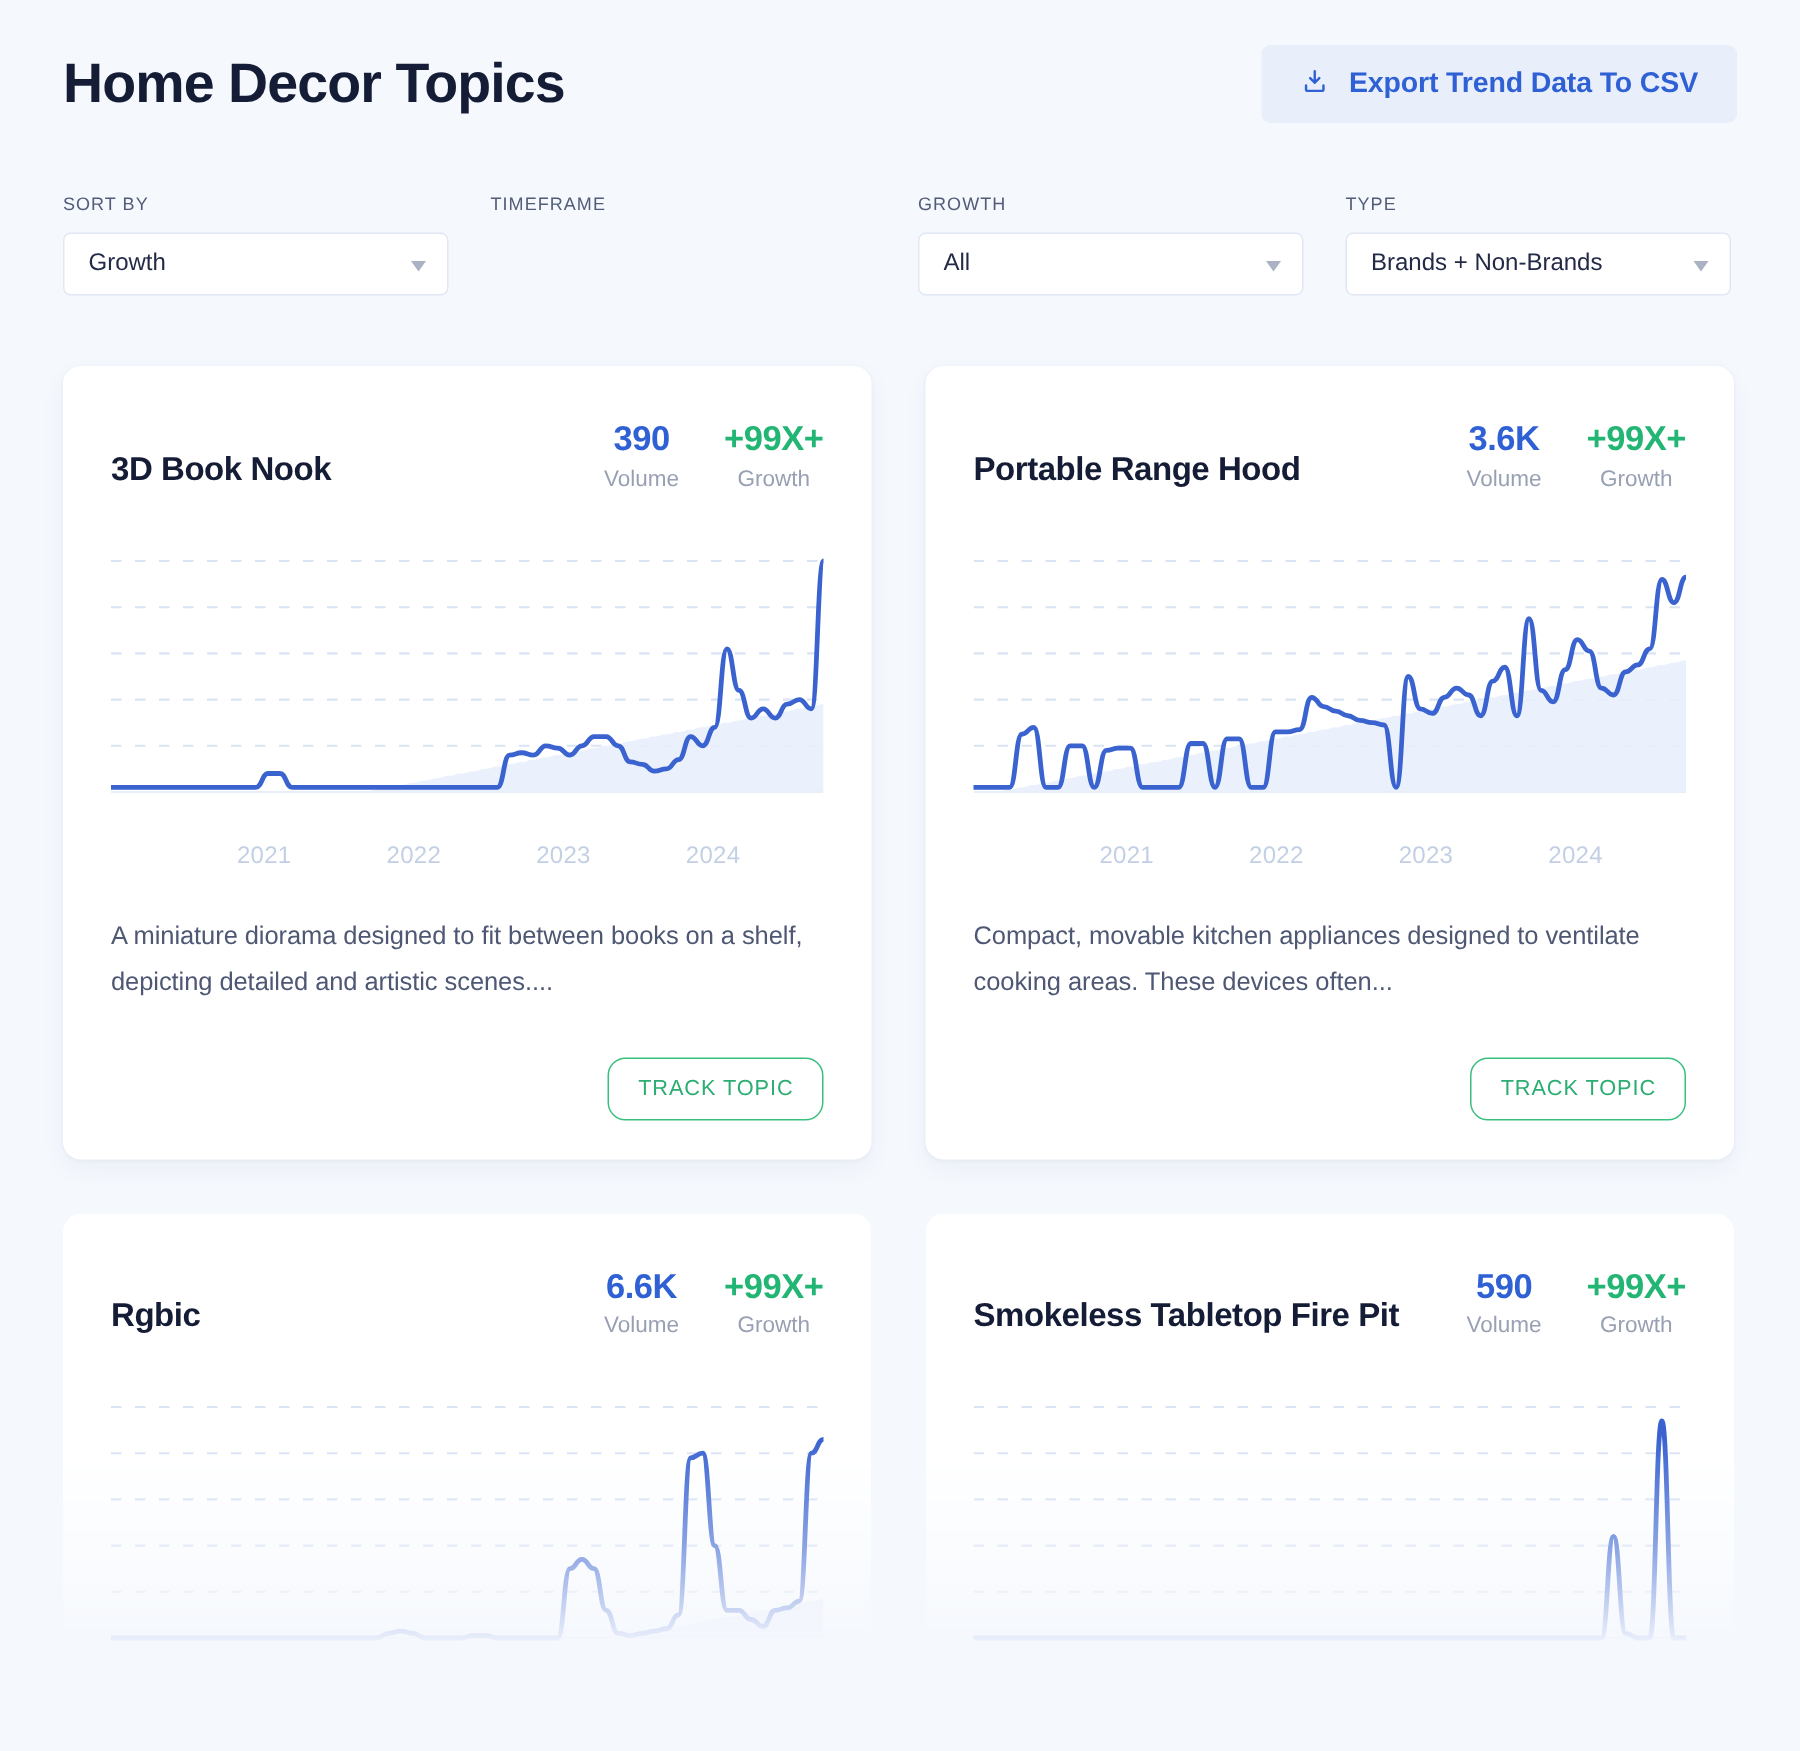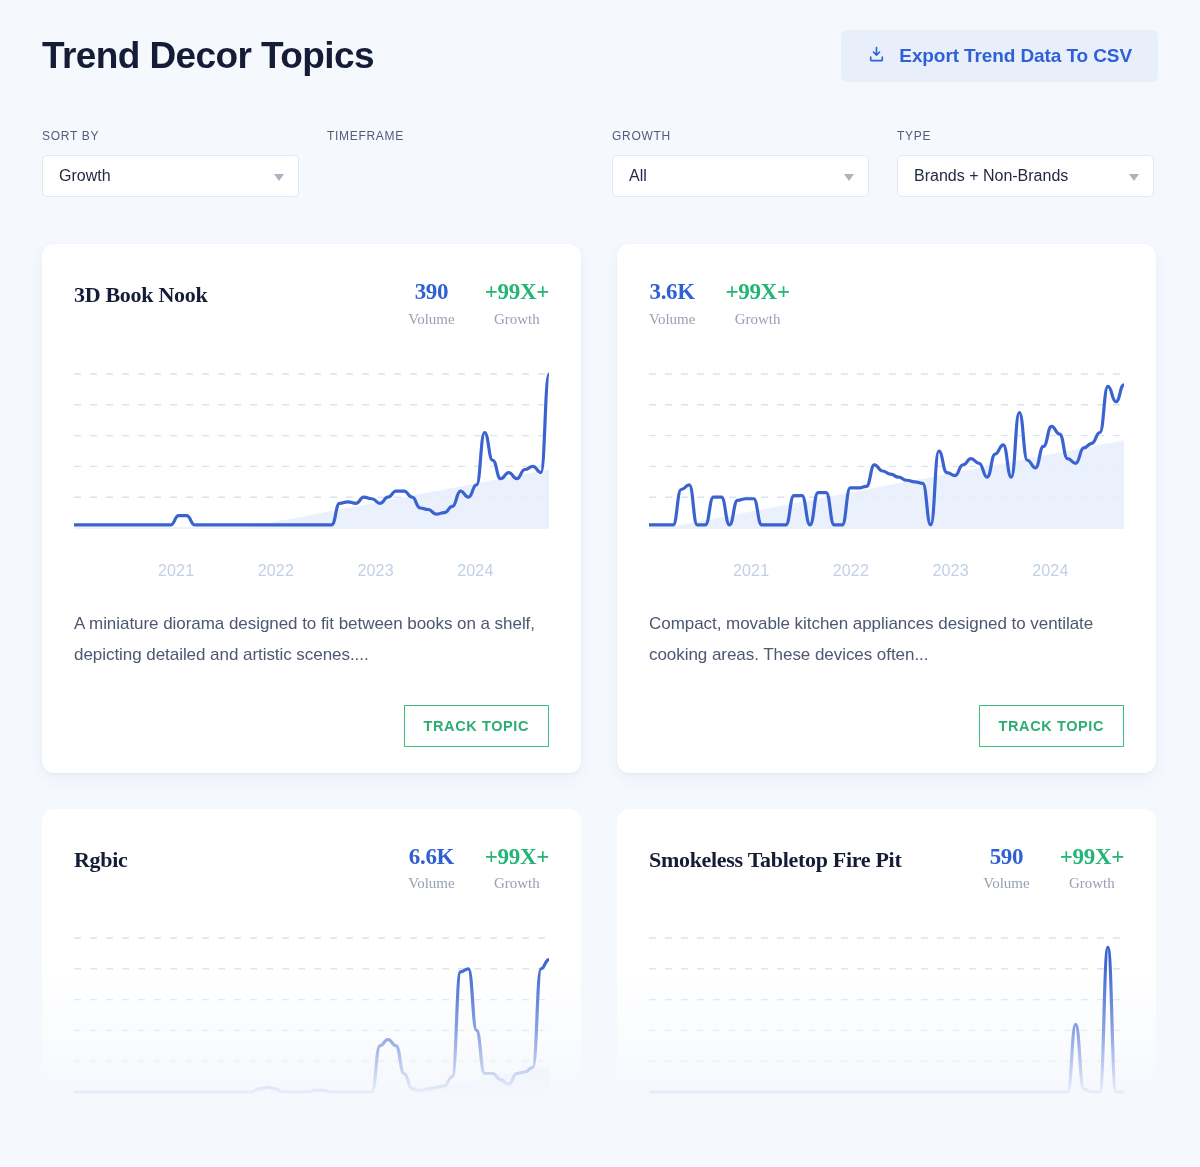--- a/index.html
+++ b/index.html
@@ -132,24 +132,23 @@
     overflow: hidden;
     -webkit-mask-image: linear-gradient(to bottom,
         #000 0px, #000 150px, rgba(0,0,0,0.55) 225px, rgba(0,0,0,0.06) 285px, rgba(0,0,0,0) 292px);
     mask-image: linear-gradient(to bottom,
         #000 0px, #000 150px, rgba(0,0,0,0.55) 225px, rgba(0,0,0,0.06) 285px, rgba(0,0,0,0) 292px);
     box-shadow: 0 1px 3px rgba(32, 56, 117, 0.04);
   }
 
   .card-head {
     display: flex;
-    align-items: flex-start;
+    align-items: flex-end;
     justify-content: space-between;
     gap: 28px;
-    font-family: Liberation Serif, serif;
   }
 
   .topic-name {
     font-size: 22px;
     font-weight: 700;
     line-height: 1.42;
     letter-spacing: -0.3px;
     color: #151c36;
     flex: 1 1 auto;
     padding-top: 1px;
@@ -215,36 +214,36 @@
   .card-foot {
     display: flex;
     justify-content: flex-end;
     margin-top: 34px;
   }
 
   .track-btn {
     background: #ffffff;
     border: 1px solid #3bbf7f;
     color: #2cad72;
-    border-radius: 0;
+    border-radius: 12px;
     font-family: inherit;
     font-size: 14.5px;
-    font-weight: 700;
+    font-weight: 400;
     letter-spacing: 0.6px;
     padding: 12px 19px;
     cursor: pointer;
   }
 </style>
 </head>
 <body>
 
 <div class="page">
 
   <div class="header">
-    <h1 class="page-title">Trend Decor Topics</h1>
+    <h1 class="page-title">Home Decor Topics</h1>
     <button class="export-btn">
       <span class="dl-icon">
         <svg width="19" height="19" viewBox="0 0 20 20" fill="none">
           <path d="M10 2.6v8.1M10 10.7l3.2-3.3M10 10.7 6.8 7.4" stroke="#2f61d5" stroke-width="1.7" stroke-linecap="round" stroke-linejoin="round"></path>
           <path d="M3.9 12.6v3.1c0 .4.3.7.7.7h10.8c.4 0 .7-.3.7-.7v-3.1" stroke="#2f61d5" stroke-width="1.7" stroke-linecap="round" stroke-linejoin="round"></path>
         </svg>
       </span>
       <span class="label">Export Trend Data To CSV</span>
     </button>
   </div>
@@ -311,20 +310,21 @@
           </div>
     </div>
 
     <div class="desc">A miniature diorama designed to fit between books on a shelf, depicting detailed and artistic scenes....</div>
     <div class="card-foot">
       <button class="track-btn">TRACK TOPIC</button>
     </div>
   </div>
       <div class="card">
     <div class="card-head">
+      <div class="topic-name">Portable Range Hood</div>
       <div class="metrics">
         <div class="metric volume">
           <div class="num">3.6K</div>
           <div class="cap">Volume</div>
         </div>
         <div class="metric growth">
           <div class="num">+99X+</div>
           <div class="cap">Growth</div>
         </div>
       </div>

